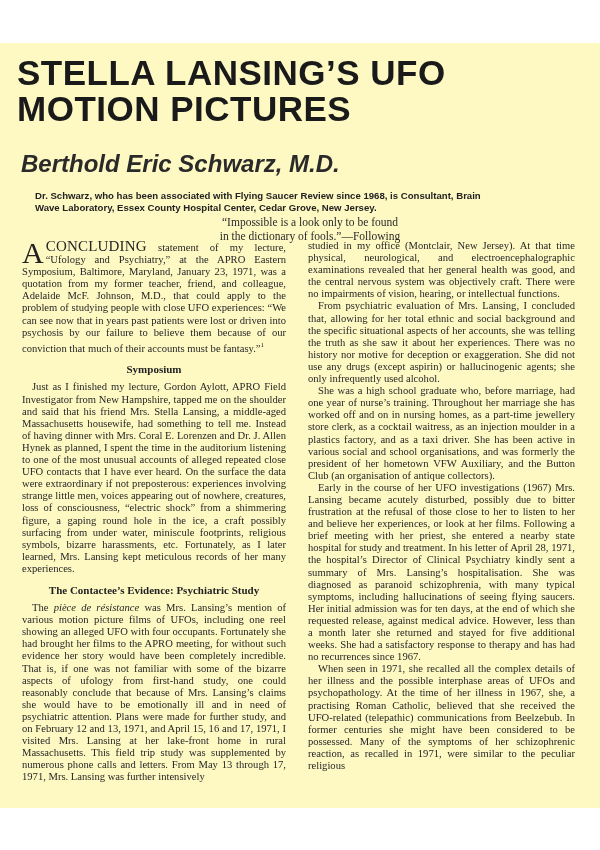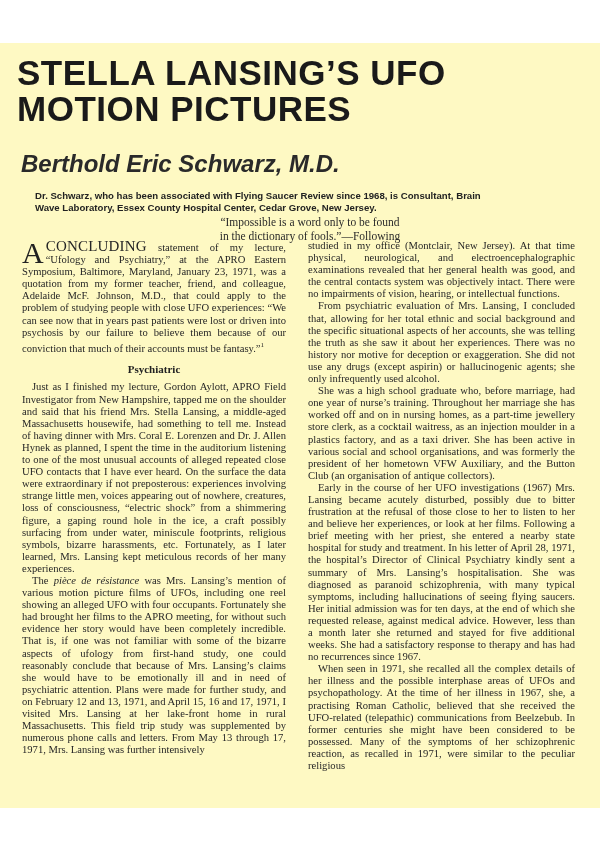--- a/index.html
+++ b/index.html
@@ -50,31 +50,32 @@
   sup { font-size: 7px; }
 </style>
 </head>
 <body>
 
 <div class="page">
   <h1 class="title">STELLA LANSING’S UFO MOTION PICTURES</h1>
   <h2 class="author">Berthold Eric Schwarz, M.D.</h2>
   <p class="bio">Dr. Schwarz, who has been associated with Flying Saucer Review since 1968, is Consultant, Brain Wave Laboratory, Essex County Hospital Center, Cedar Grove, New Jersey.</p>
   <div class="epigraph">
-    <div>“Impossible is a word only to be found</div>
+    <div>“Impossible is a look only to be found</div>
     <div>in the dictionary of fools.”—Following</div>
   </div>
 
   <div class="col left">
     <p class="noindent"><span class="dropcap">A</span><span class="caps">CONCLUDING</span><span> statement of my lecture, “Ufology and Psychiatry,” at the APRO Eastern Symposium, Baltimore, Maryland, January 23, 1971, was a quotation from my former teacher, friend, and colleague, Adelaide McF. Johnson, M.D., that could apply to the problem of studying people with close UFO experiences: “We can see now that in years past patients were lost or driven into psychosis by our failure to believe them because of our conviction that much of their accounts must be fantasy.”</span><sup>1</sup></p>
-    <h3>Psychiatric</h3>
+    <h3>Symposium</h3>
     <p>Just as I finished my lecture, Gordon Aylott, APRO Field Investigator from New Hampshire, tapped me on the shoulder and said that his friend Mrs. Stella Lansing, a middle-aged Massachusetts housewife, had something to tell me. Instead of having dinner with Mrs. Coral E. Lorenzen and Dr. J. Allen Hynek as planned, I spent the time in the auditorium listening to one of the most unusual accounts of alleged repeated close UFO contacts that I have ever heard. On the surface the data were extraordinary if not preposterous: experiences involving strange little men, voices appearing out of nowhere, creatures, loss of consciousness, “electric shock” from a shimmering figure, a gaping round hole in the ice, a craft possibly surfacing from under water, miniscule footprints, religious symbols, bizarre harassments, etc. Fortunately, as I later learned, Mrs. Lansing kept meticulous records of her many experiences.</p>
+    <h3>The Contactee’s Evidence: Psychiatric Study</h3>
     <p><span>The </span><i>pièce de résistance</i><span> was Mrs. Lansing’s mention of various motion picture films of UFOs, including one reel showing an alleged UFO with four occupants. Fortunately she had brought her films to the APRO meeting, for without such evidence her story would have been completely incredible. That is, if one was not familiar with some of the bizarre aspects of ufology from first-hand study, one could reasonably conclude that because of Mrs. Lansing’s claims she would have to be emotionally ill and in need of psychiatric attention. Plans were made for further study, and on February 12 and 13, 1971, and April 15, 16 and 17, 1971, I visited Mrs. Lansing at her lake-front home in rural Massachusetts. This field trip study was supplemented by numerous phone calls and letters. From May 13 through 17, 1971, Mrs. Lansing was further intensively</span></p>
   </div>
 
   <div class="col right">
-    <p class="noindent">studied in my office (Montclair, New Jersey). At that time physical, neurological, and electroencephalographic examinations revealed that her general health was good, and the central contacts system was objectively intact. There were no impairments of vision, hearing, or intellectual functions.</p>
+    <p class="noindent">studied in my office (Montclair, New Jersey). At that time physical, neurological, and electroencephalographic examinations revealed that her general health was good, and the central nervous system was objectively craft. There were no impairments of vision, hearing, or intellectual functions.</p>
     <p>From psychiatric evaluation of Mrs. Lansing, I concluded that, allowing for her total ethnic and social background and the specific situational aspects of her accounts, she was telling the truth as she saw it about her experiences. There was no history nor motive for deception or exaggeration. She did not use any drugs (except aspirin) or hallucinogenic agents; she only infrequently used alcohol.</p>
     <p>She was a high school graduate who, before marriage, had one year of nurse’s training. Throughout her marriage she has worked off and on in nursing homes, as a part-time jewellery store clerk, as a cocktail waitress, as an injection moulder in a plastics factory, and as a taxi driver. She has been active in various social and school organisations, and was formerly the president of her hometown VFW Auxiliary, and the Button Club (an organisation of antique collectors).</p>
     <p>Early in the course of her UFO investigations (1967) Mrs. Lansing became acutely disturbed, possibly due to bitter frustration at the refusal of those close to her to listen to her and believe her experiences, or look at her films. Following a brief meeting with her priest, she entered a nearby state hospital for study and treatment. In his letter of April 28, 1971, the hospital’s Director of Clinical Psychiatry kindly sent a summary of Mrs. Lansing’s hospitalisation. She was diagnosed as paranoid schizophrenia, with many typical symptoms, including hallucinations of seeing flying saucers. Her initial admission was for ten days, at the end of which she requested release, against medical advice. However, less than a month later she returned and stayed for five additional weeks. She had a satisfactory response to therapy and has had no recurrences since 1967.</p>
     <p>When seen in 1971, she recalled all the complex details of her illness and the possible interphase areas of UFOs and psychopathology. At the time of her illness in 1967, she, a practising Roman Catholic, believed that she received the UFO-related (telepathic) communications from Beelzebub. In former centuries she might have been considered to be possessed. Many of the symptoms of her schizophrenic reaction, as recalled in 1971, were similar to the peculiar religious</p>
   </div>
 </div>
 
 </body></html>

